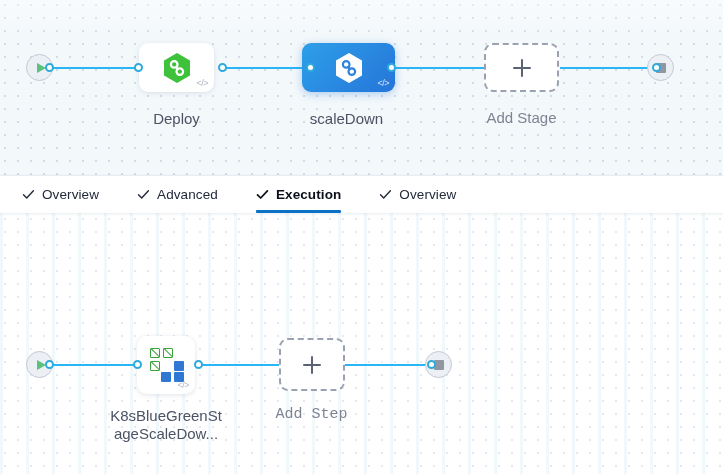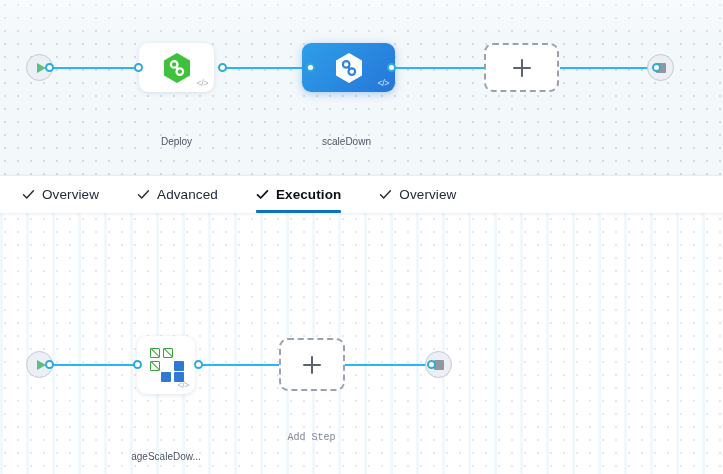--- a/index.html
+++ b/index.html
@@ -192,25 +192,24 @@
     line-height: 9px;
     color: #b0b7c3;
     font-family: "Liberation Sans", sans-serif;
     letter-spacing: -0.5px;
   }
   .stage-card.selected .codeicon { color: #cfe4fb; }
 
   .node-label {
     position: absolute;
     text-align: center;
-    font-size: 10px;
+    font-size: 15px;
     color: #4c5364;
     line-height: 18px;
     z-index: 4;
-    margin-top: 23px;
   }
   .node-label.muted { color: #7d8594; }
 
   
   .add-node {
     position: absolute;
     border: 2px dashed #9aa1b0;
     border-radius: 9px;
     background: #ffffff;
     display: flex;
@@ -333,20 +332,21 @@
         </svg>
       </div>
       <span class="codeicon">&lt;/&gt;</span>
     </div>
     <div class="port" style="left:387px; top:63px;"></div>
     <div class="node-label" style="left:289px; top:110px; width:115px;">scaleDown</div>
 
     <div class="add-node" style="left:484px; top:43px; width:75px; height:49px;">
       <span class="plus"></span>
     </div>
+    <div class="node-label muted" style="left:464px; top:109px; width:115px;">Add Stage</div>
 
     <div class="port" style="left:652px; top:63px;"></div>
     <div class="terminal" style="left:647px; top:54px;">
       <div class="stop-sq"></div>
     </div>
   </div>
 
   <div class="tabbar">
     <div class="tabs">
 
@@ -407,20 +407,21 @@
         <i class="g" style="left:0px;  top:0px;"></i>
         <i class="g" style="left:13px; top:0px;"></i>
         <i class="g" style="left:0px;  top:13px;"></i>
         <i class="b" style="left:24px; top:13px;"></i>
         <i class="b" style="left:11px; top:24px;"></i>
         <i class="b" style="left:24px; top:24px;"></i>
       </div>
       <span class="codeicon">&lt;/&gt;</span>
     </div>
     <div class="port" style="left:194px; top:147px;"></div>
+    <div class="node-label" style="left:96px; top:194px; width:140px;">K8sBlueGreenSt</div>
     <div class="node-label" style="left:96px; top:212px; width:140px;">ageScaleDow...</div>
 
     <div class="add-node" style="left:279px; top:125px; width:66px; height:53px;">
       <span class="plus"></span>
     </div>
     <div class="node-label muted" style="left:254px; top:193px; width:115px;font-family:Liberation Mono, monospace;">Add Step</div>
 
     <div class="port" style="left:427px; top:147px;"></div>
     <div class="terminal" style="left:425px; top:138px;">
       <div class="stop-sq"></div>

